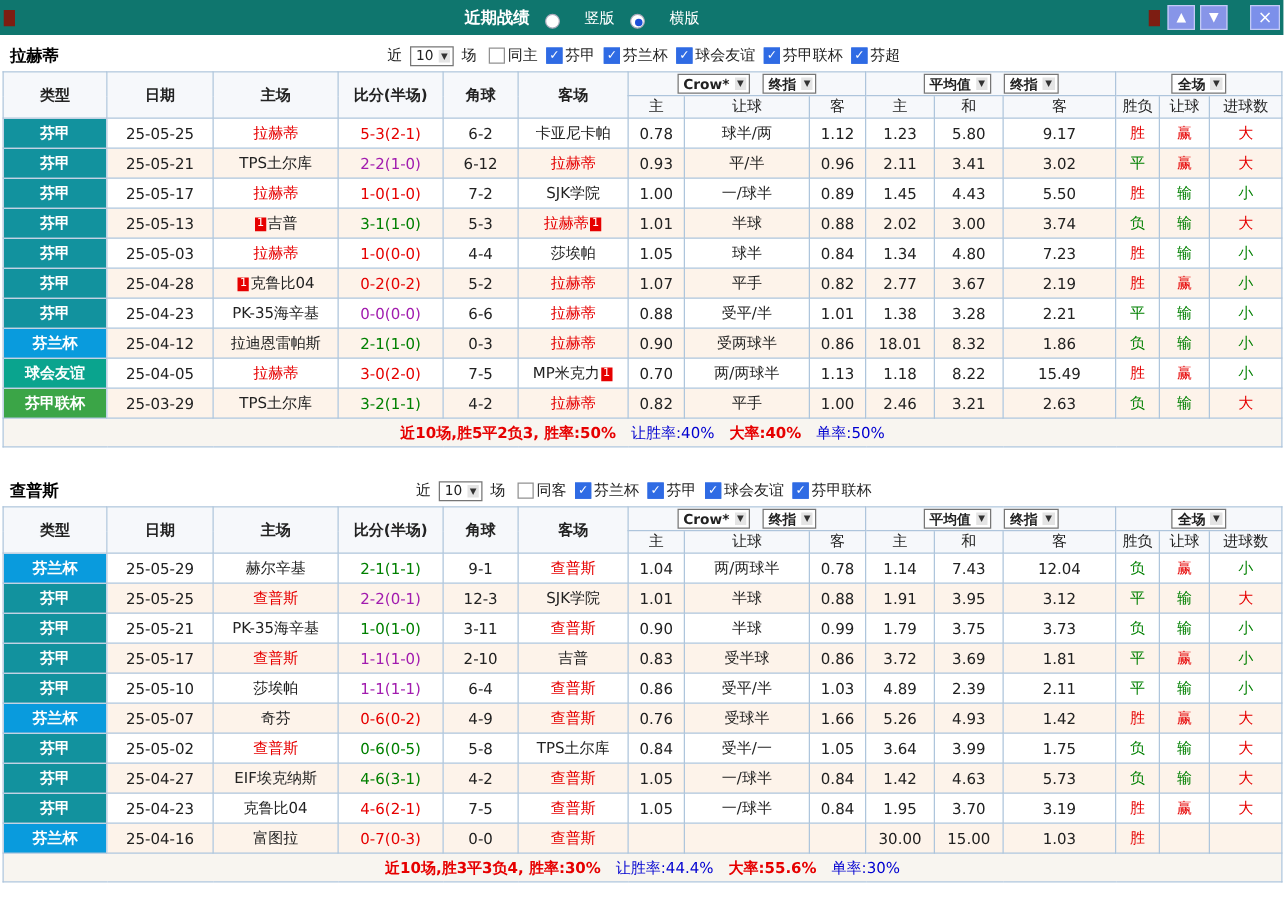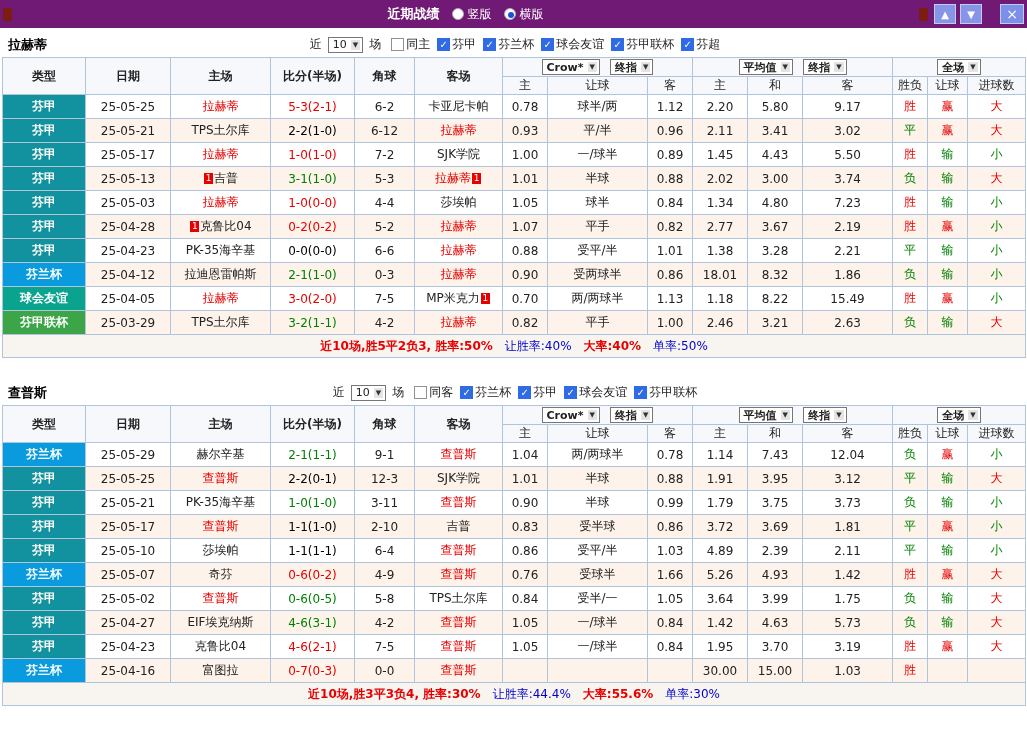--- a/index.html
+++ b/index.html
@@ -1,24 +1,24 @@
 <!DOCTYPE html>
 <html lang="zh"><head>
 <meta charset="utf-8">
 <style>
   * { box-sizing: border-box; }
   body { margin:0; background:#fff; font-family:"DejaVu Sans","Liberation Sans",sans-serif; font-size:12px; color:#222; }
   .app { width:1027px; height:735px; overflow:hidden; background:#fff; }
 
   
-  .titlebar { height:27px; background:#701a75; display:flex; align-items:center; padding:14px 3px; }
+  .titlebar { height:27px; background:#0f766e; display:flex; align-items:center; padding:14px 3px; }
   .corner-marker { width:9px; height:13px; background:#7d1d12; flex:0 0 auto; }
   .tb-center { flex:1; display:flex; justify-content:center; align-items:center; gap:12px; }
   .tb-title { color:#fff; font-weight:bold; font-size:13px; }
-  .radio-label { color:#fff; display:inline-flex; align-items:center; gap:4px; cursor:pointer; }
+  .radio-label { color:#fff; display:inline-flex; align-items:flex-end; gap:20px; cursor:pointer; }
   .radio { width:12px; height:12px; border-radius:50%; background:#fff; border:1px solid #aab; position:relative; display:inline-block; }
   .radio.on::after { content:""; position:absolute; left:3px; top:3px; width:6px; height:6px; border-radius:50%; background:#1d4fd8; }
   .tb-buttons { display:flex; gap:4px; align-items:center; margin-left:6px; }
   .tb-btn { width:22px; height:20px; background:#8795e8; border:1px solid #c3cbf5; color:#fff; display:inline-flex; align-items:center; justify-content:center; font-size:10px; cursor:pointer; }
   .tb-btn.close { margin-left:14px; background:#7c90ea; font-size:14px; width:24px; }
 
   
   .section { margin:4px 2px 0; }
   .section.second { margin-top:22px; }
   .sec-header { position:relative; height:25px; display:flex; align-items:center; justify-content:center; }
@@ -32,21 +32,21 @@
 
   
   table { border-collapse:collapse; table-layout:fixed; width:1023px; }
   th, td { border:1px solid #aec5dc; text-align:center; padding:0; overflow:hidden; white-space:nowrap; }
   thead th { background:#f6f8fb; font-weight:bold; font-size:12px; }
   tr.h1 th { height:19px; }
   tr.h2 th { height:15px; font-weight:normal; }
   tbody td { height:24px; }
   tbody tr:nth-child(even) td { background:#fdf3ea; }
   .type-cell { color:#fff; font-weight:bold; }
-  .t-red { color:#e60000; } .t-green { color:#008000; } .t-blue { color:#000000; }
+  .t-red { color:#e60000; } .t-green { color:#008000; } .t-blue { color:#a21caf; }
   .hl { color:#e60000; }
   .team-cell { cursor:pointer; }
   .score-cell { cursor:pointer; }
   .badge { display:inline-block; background:#e60000; color:#fff; font-size:9px; line-height:11px; width:9px; vertical-align:1px; margin:0 1px; }
   tfoot td { height:23px; background:#f8f5f0; }
   .sum-red { color:#e60000; margin:0 6px;font-weight:bold; } .sum-blue { color:#0000d0; margin:0 6px; }
 </style>
 </head>
 <body>
 
@@ -166,21 +166,21 @@
           <tr>
             <td class="type-cell" style="background: rgb(18, 146, 158);">芬甲</td>
             <td>25-05-25</td>
             <td class="team-cell"><span class="hl">拉赫蒂</span></td>
             <td class="score-cell t-red">5-3(2-1)</td>
             <td>6-2</td>
             <td class="team-cell"><span>卡亚尼卡帕</span></td>
             <td>0.78</td>
             <td>球半/两</td>
             <td>1.12</td>
-            <td>2.20</td>
+            <td>1.23</td>
             <td>5.80</td>
             <td>9.17</td>
             <td class="t-red">胜</td>
             <td class="t-red">赢</td>
             <td class="t-red">大</td>
           </tr>
           <tr>
             <td class="type-cell" style="background: rgb(18, 146, 158);">芬甲</td>
             <td>25-05-21</td>
             <td class="team-cell"><span>TPS土尔库</span></td>

